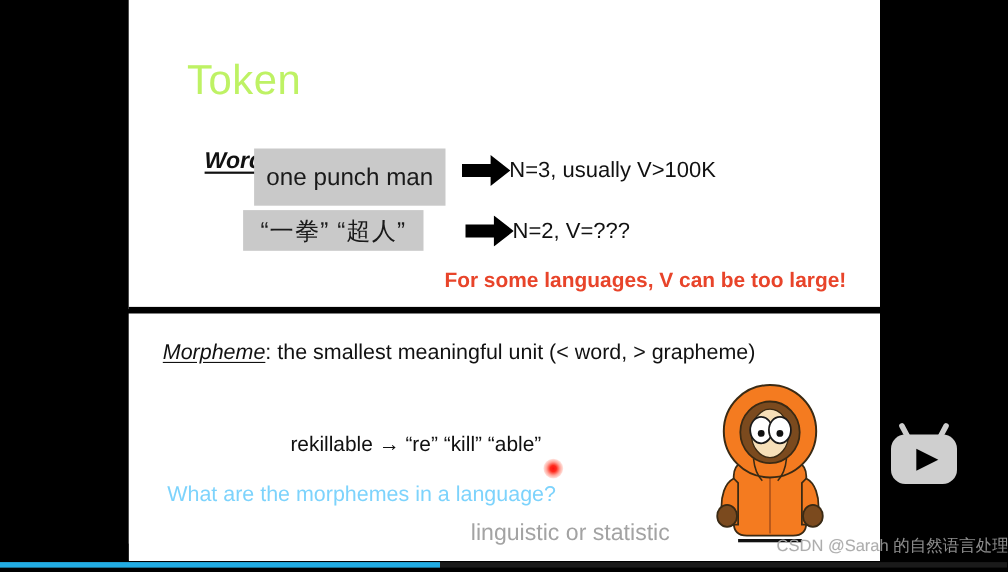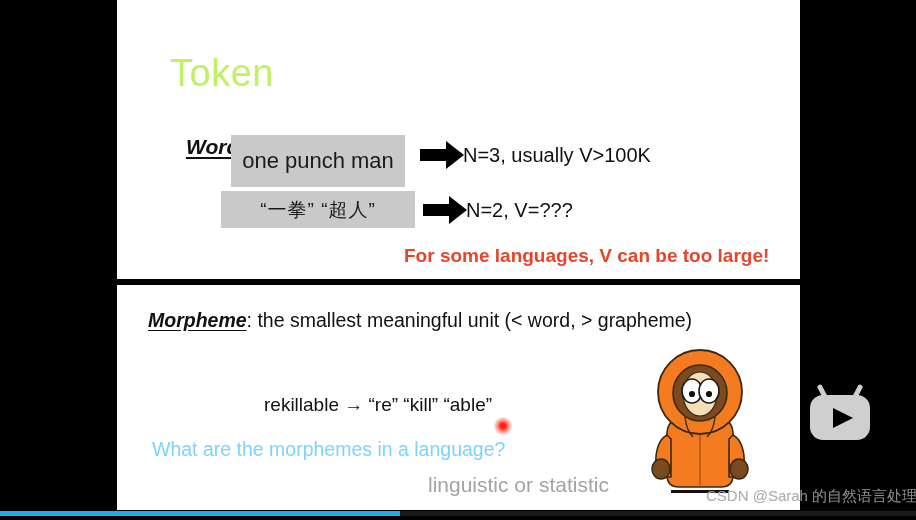--- a/index.html
+++ b/index.html
@@ -89,23 +89,23 @@
   #box-english {
     left: 231px;
     top: 135px;
     width: 174px;
     height: 52px;
     font-size: 22px;
   }
   #box-chinese {
     left: 221px;
     top: 191px;
-    width: 194px;
+    width: 164px;
     height: 37px;
-    font-size: 19px;
+    font-size: 22px;
     letter-spacing: 1px;
   }
 
   .fat-arrow {
     position: absolute;
     width: 44px;
     height: 28px;
   }
   #arrow-1 { left: 420px; top: 141px; }
   #arrow-2 { left: 423px; top: 196px; }
@@ -129,21 +129,21 @@
 
   
   .morpheme-line {
     position: absolute;
     left: 148px;
     top: 309px;
     font-size: 19.5px;
     color: #111;
   }
   .morpheme-line .head {
-    font-weight: bold;
+    font-weight: normal;
     font-style: italic;
     text-decoration: underline;
     text-underline-offset: 3px;
   }
 
   .example {
     position: absolute;
     font-size: 19px;
     color: #111;
   }

